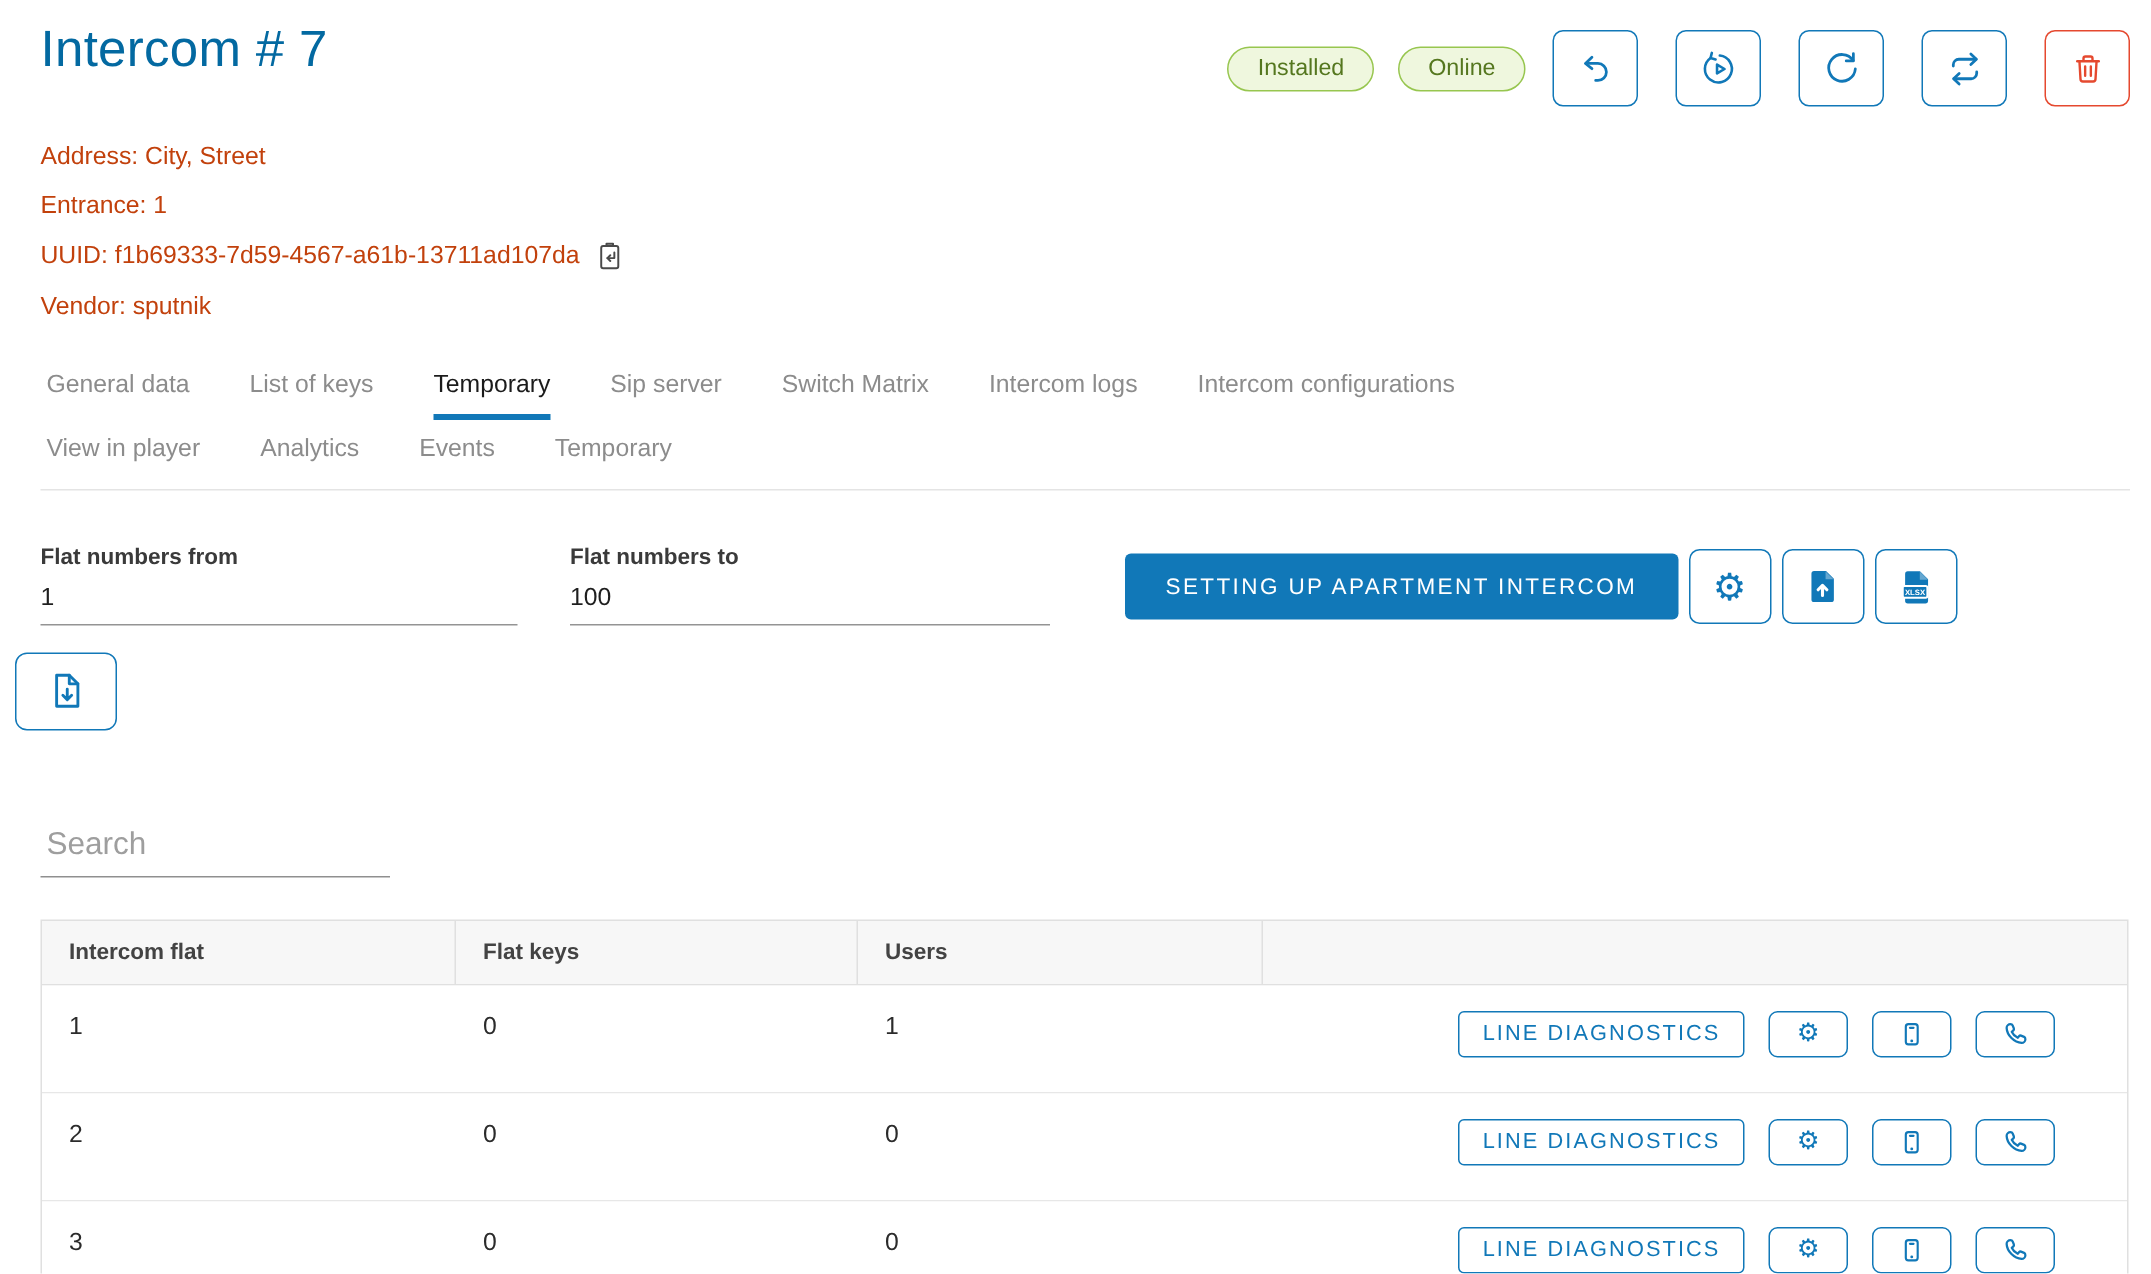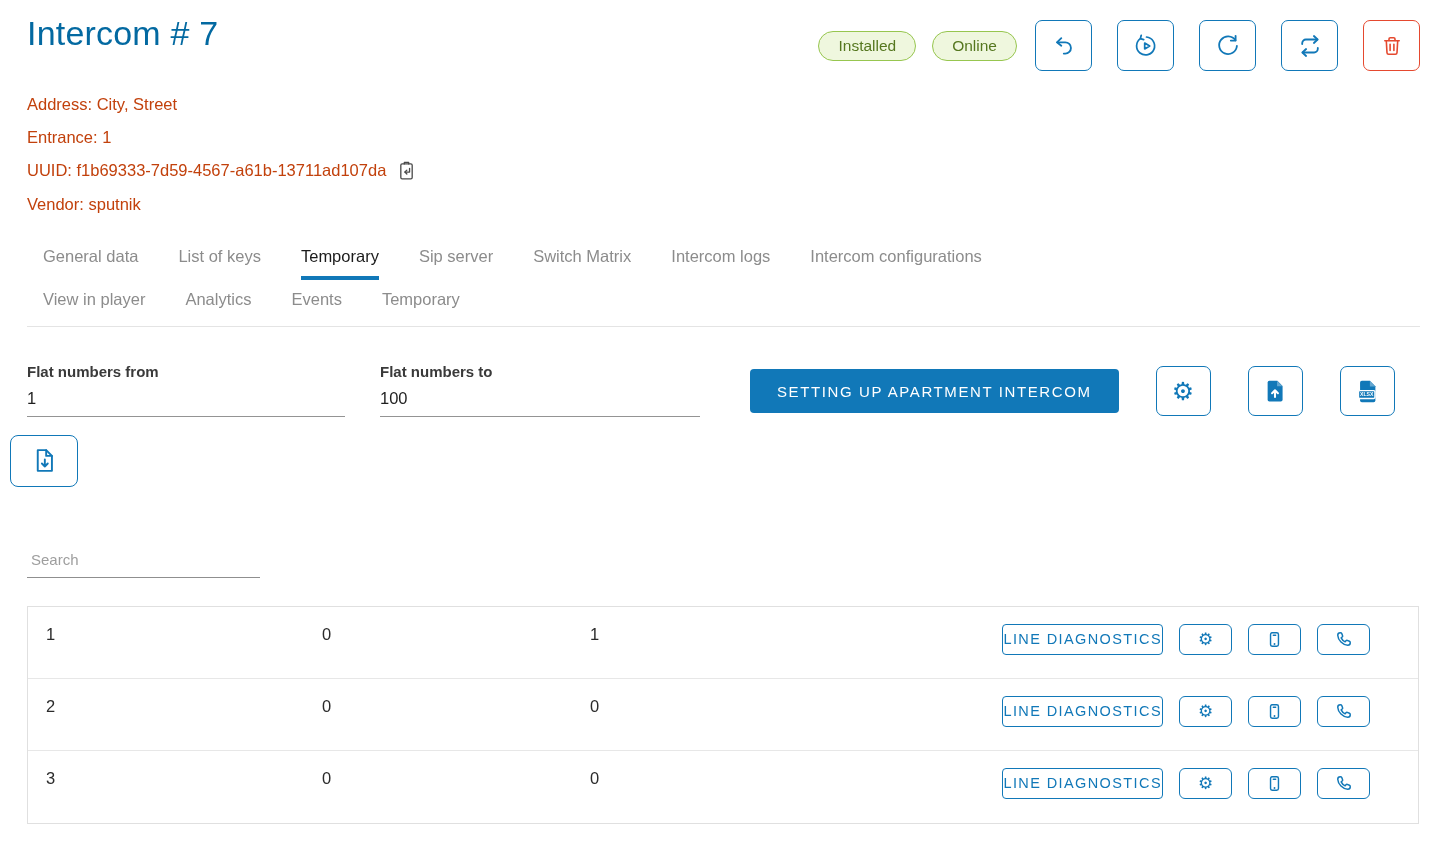--- a/index.html
+++ b/index.html
@@ -27,66 +27,66 @@
   }
   .icon-btn.lg { width: 57px; height: 51px; }
   .icon-btn.danger { border-color: #e5492f; color: #e5492f; }
 
   .info { margin-top: 24px; font-size: 16.5px; color: #c2410c; }
   .info p { margin: 0 0 13.5px; display: flex; align-items: center; gap: 10px; }
   .copy-btn { background: none; border: none; padding: 0; color: #4a4a4a; cursor: pointer; display: inline-flex; }
 
   
   .tabs { margin-top: 20px; border-bottom: 1px solid #e4e4e4; padding-left: 4px; }
-  .tabs-row { display: flex; margin-left: 12px; }
+  .tabs-row { display: flex; }
   .tab { font-size: 16.5px; color: #8c8c8c; padding: 13px 0 14px; margin-right: 40px; cursor: pointer; white-space: nowrap; }
   .tab.active { color: #1b1b1b; border-bottom: 4px solid #1178b8; padding-bottom: 10px; }
   .tabs-row.second .tab { padding-top: 10px; padding-bottom: 17px; }
 
   
   .form-row { display: flex; align-items: center; margin-top: 36px; }
   .field { width: 318px; display: flex; flex-direction: column; }
   .field.to { width: 320px; margin-left: 35px; }
   .field label { font-size: 15px; font-weight: bold; color: #3a3a3a; margin-bottom: 4px; }
   .field input {
     border: 0; border-bottom: 1px solid #949494; font-size: 16.5px; color: #1f1f1f;
     padding: 5px 0 8px; outline: none; background: transparent; font-family: inherit; width: 100%;
   }
-  .form-actions { display: flex; align-items: center; gap: 37px; margin-left: 50px; margin-top: 3px; }
+  .form-actions { display: flex; align-items: center; gap: 7px; margin-left: 50px; margin-top: 3px; }
   .primary-btn {
     height: 44px; padding: 0 27px; background: #1178b8; border: none; border-radius: 4px;
     color: #fff; font-size: 15px; letter-spacing: 1.6px; cursor: pointer; font-family: inherit; white-space: nowrap;
   }
   .icon-btn.md { width: 55px; height: 50px; }
   .download-row { margin-top: 18px; margin-left: -17px; }
   .icon-btn.xl { width: 68px; height: 52px; border-radius: 8px; }
 
   
   .search-row { margin-top: 60px; }
   .search {
-    width: 233px; border: 0; border-bottom: 1px solid #8f8f8f; font-size: 15px;
+    width: 233px; border: 0; border-bottom: 1px solid #8f8f8f; font-size: 21px;
     padding: 4px 4px 9px; outline: none; background: transparent; font-family: inherit; color: #14532d;
   }
   .search::placeholder { color: #9e9e9e; }
 
   
   .table { margin-top: 28px; border: 1px solid #e0e0e0; width: 1392px; }
   .thead { display: flex; background: #f7f7f7; border-bottom: 1px solid #e0e0e0; height: 43px; align-items: stretch; }
   .th {
     font-size: 15px; font-weight: bold; color: #434343; padding-left: 18px;
     display: flex; align-items: center;
   }
   .c1 { width: 276px; } .c2 { width: 268px; } .c3 { width: 270px; } .c4 { flex: 1; }
   .th.c1, .th.c2, .th.c3 { border-right: 1px solid #e0e0e0; }
   .tr { display: flex; height: 72px; border-bottom: 1px solid #e7e7e7; background: #fff; }
   .tr:last-child { border-bottom: none; }
   .td { font-size: 16.5px; color: #2b2b2b; padding: 18px 0 0 18px; }
   .td.actions { display: flex; justify-content: flex-end; align-items: flex-start; gap: 16px; padding: 17px 48px 0 0; }
   .outline-btn {
-    height: 31px; padding: 0 0; background: #fff; border: 1px solid #1178b8; border-radius: 4px;
+    height: 31px; padding: 0 15px; background: #fff; border: 1px solid #1178b8; border-radius: 4px;
     color: #1178b8; font-size: 14.5px; letter-spacing: 1.4px; cursor: pointer; font-family: inherit; white-space: nowrap;
   }
   .icon-btn.sm { width: 53px; height: 31px; border-radius: 6px; }
 
   .gear { font-family: "DejaVu Sans", sans-serif; line-height: 1; }
   .gear.md-size { font-size: 25px; }
   .gear.sm-size { font-size: 17px; }
   svg { display: block; }
 </style>
 </head>
@@ -220,20 +220,26 @@
         <path d="M12.3 11v6.3M12.3 17.3l-2.6-2.6M12.3 17.3l2.6-2.6"></path>
       </svg>
     </button>
   </div>
 
   <div class="search-row">
     <input class="search" placeholder="Search" style="">
   </div>
 
   <div class="table">
+    <div class="thead">
+      <div class="th c1">Intercom flat</div>
+      <div class="th c2">Flat keys</div>
+      <div class="th c3">Users</div>
+      <div class="th c4"></div>
+    </div>
 
     <div class="tr">
       <div class="td c1">1</div>
       <div class="td c2">0</div>
       <div class="td c3">1</div>
       <div class="td c4 actions">
         <button class="outline-btn">LINE DIAGNOSTICS</button>
         <button class="icon-btn sm">
           <span class="gear sm-size">⚙</span>
         </button>

